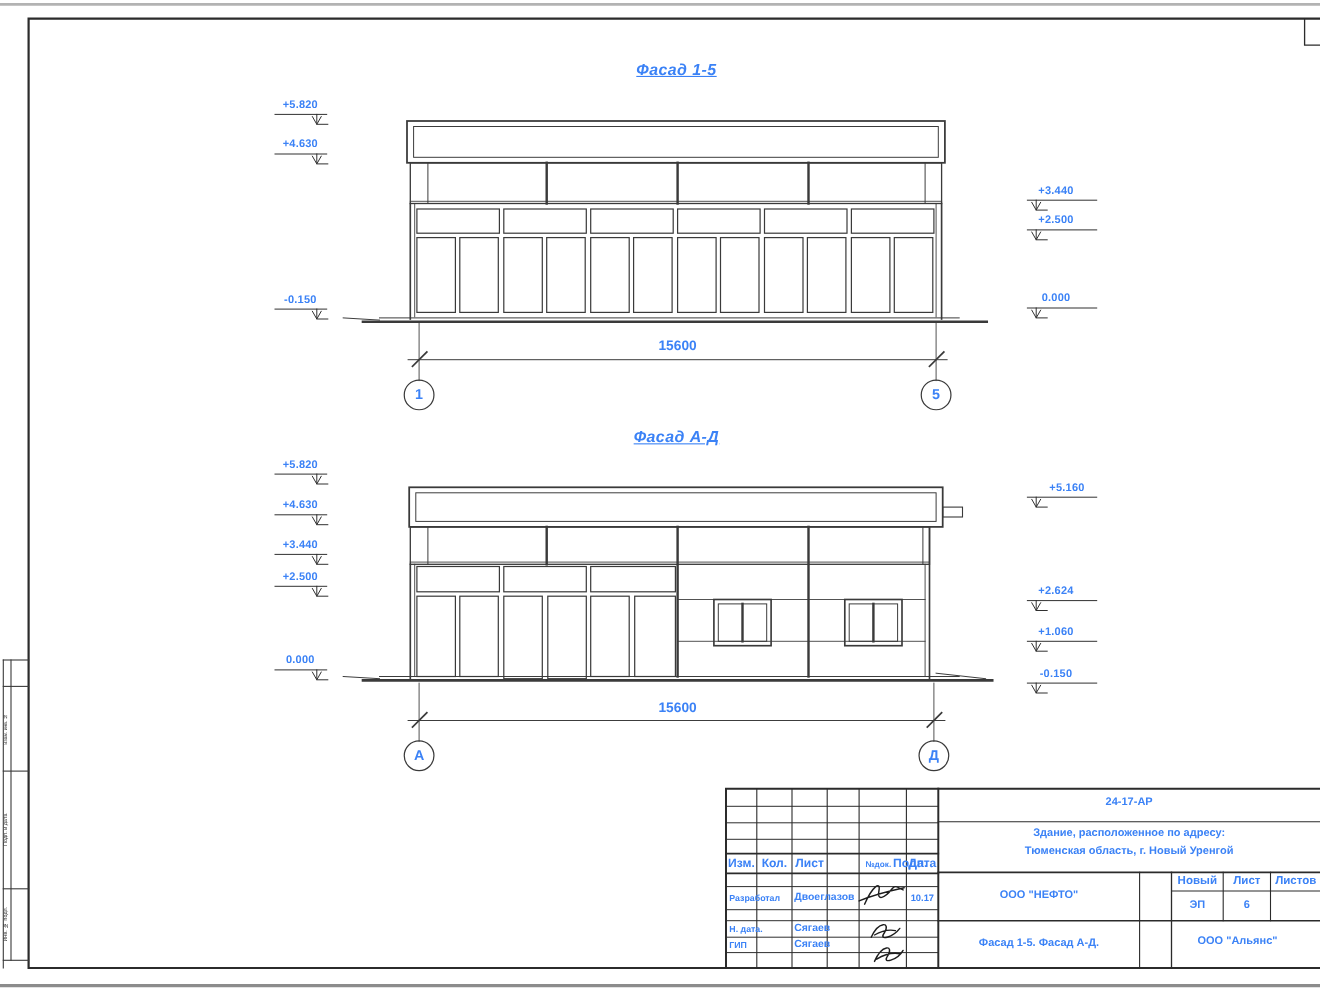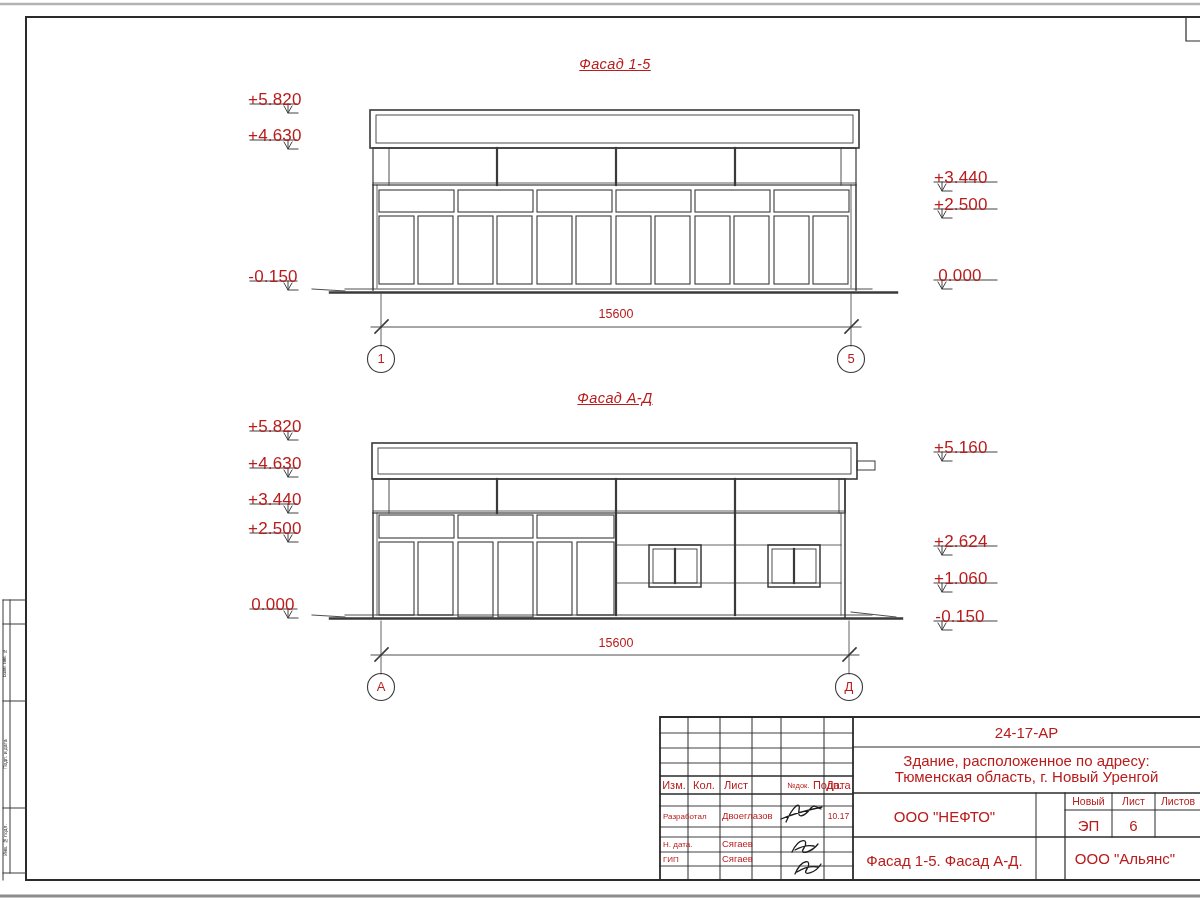--- a/index.html
+++ b/index.html
@@ -1,25 +1,25 @@
 <!DOCTYPE html>
 <html><head>
 <meta charset="utf-8">
 <style>
   html,body{margin:0;padding:0;background:#d9d9d9;}
   .page{position:relative;width:1200px;height:900px;background:#ffffff;overflow:hidden;
         font-family:"Liberation Sans",sans-serif;}
   svg.lines{position:absolute;left:0;top:0;width:1200px;height:900px;}
-  .t{position:absolute;color:#b91c1c;white-space:nowrap;line-height:1.15;}
+  .t{position:absolute;color:#3b82f6;white-space:nowrap;line-height:1.15;font-weight:bold;}
   .c{text-align:center;}
-  .mark{font-size:17px;letter-spacing:0.2px;}
+  .mark{font-size:10px;letter-spacing:0.2px;}
   .dim{font-size:12.5px;}
   .axis{font-size:13px;}
   .ftitle{font-size:14.5px;font-style:italic;text-decoration:underline;letter-spacing:0.4px;}
-  .tb{font-size:15px;}
+  .tb{font-size:10px;}
   .tbs{font-size:10.5px;}
   .role{font-size:8px;}
   .name{font-size:9.5px;}
   .ndok{font-size:7.5px;}
   .hdr{font-size:11px;}
   .date{font-size:8.5px;}
   .vtext{position:absolute;writing-mode:vertical-rl;transform:rotate(180deg);
          color:#333;text-align:center;overflow:hidden;line-height:1.0;}
 </style>
 </head>

